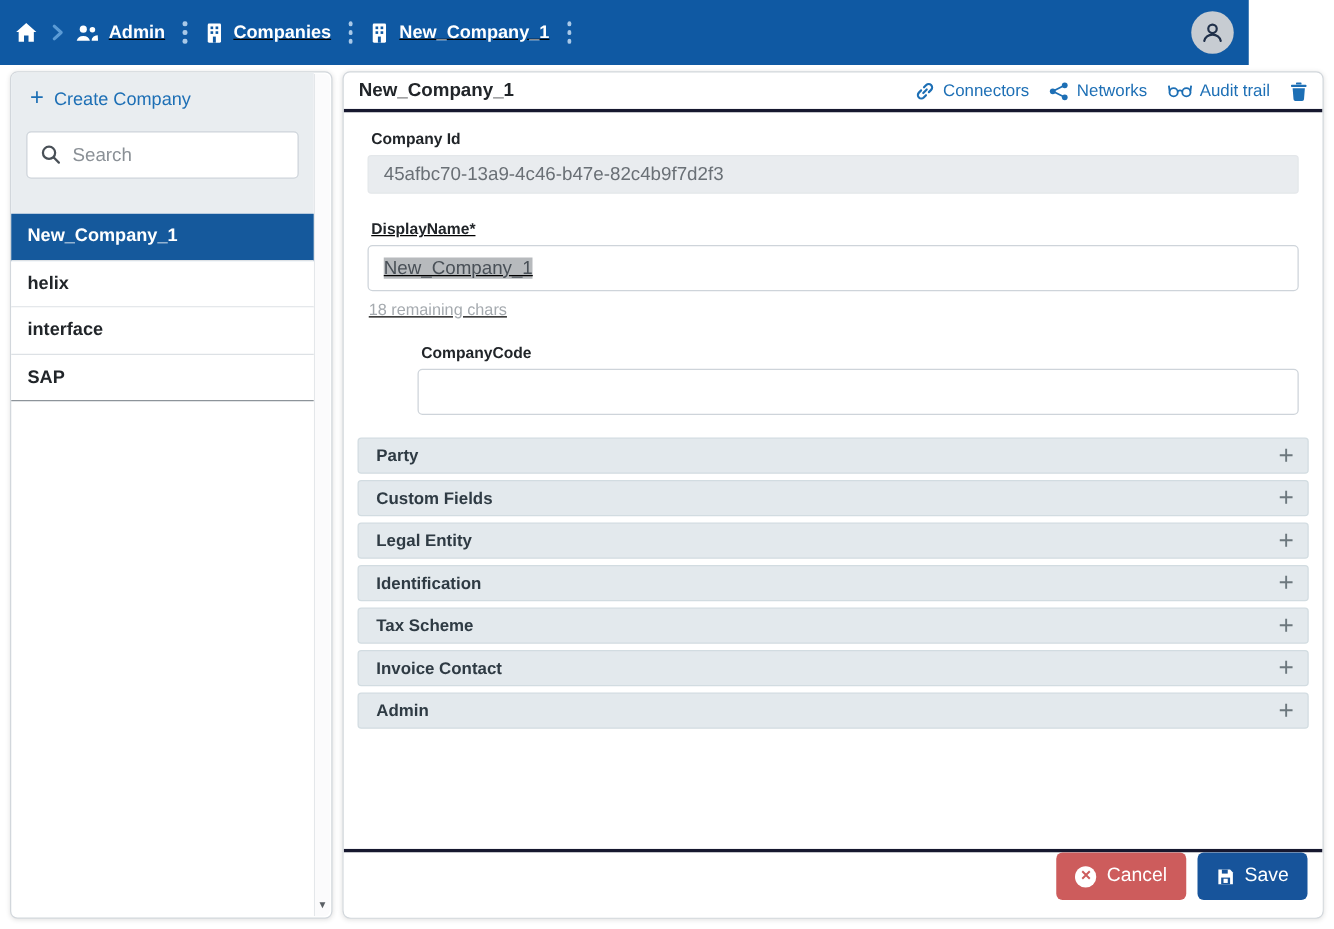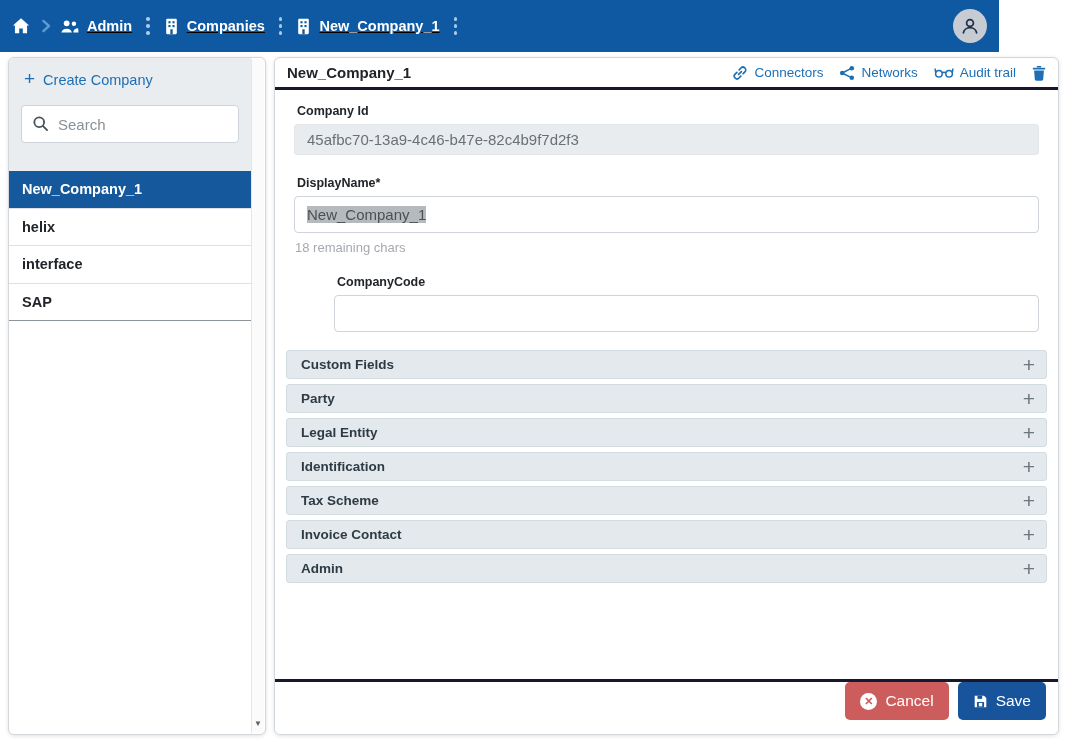--- a/index.html
+++ b/index.html
@@ -61,21 +61,21 @@
   .fg { margin:0 8px; }
   .fg label { display:block; font-size:12.5px; font-weight:700; color:#212529;
     margin:0 0 6px 3px; }
   .ro-input { height:31px; background:#e9ecef; border:1px solid #e4e7ea; border-radius:3px;
     padding:0 12px; font-size:15px; color:#6a7076; display:flex; align-items:center; }
   .txt-input { height:37px; background:#fff; border:1px solid #ced4da; border-radius:4px;
     padding:0 12px; font-size:15px; color:#495057; display:flex; align-items:center;
     cursor:text; width:100%; font-family:"Liberation Sans", sans-serif; outline:none; }
   .sel-text { background:#b7babd; }
   .hint { margin:7px 0 0 1px; font-size:13px; color:#a5aaaf; }
-  .mb21 { margin-bottom:21px; } .mb20 { margin-bottom:20px; } .mb18 { margin-bottom:18px;margin-left:48px; }
+  .mb21 { margin-bottom:21px; } .mb20 { margin-bottom:20px;text-decoration:underline; } .mb18 { margin-bottom:18px;margin-left:48px; }
 
   .acc { height:29px; margin-bottom:5px; display:flex; align-items:center;
     justify-content:space-between; padding:0 11px 0 14px; background:#e3e9ed;
     border:1px solid #d2dce1; border-radius:3px; cursor:pointer; }
   .acc-label { font-size:13.5px; font-weight:700; color:#2f3b44; }
   .acc-plus { color:#6d787e; font-size:21px; font-weight:300; line-height:20px; }
   .acc-plus::before { content:"+"; }
 
   .main-foot { position:absolute; left:0; right:0; bottom:0; height:55px; background:#fff;
     border-top:3px solid var(--dark-line,#17182f); border-radius:0 0 6px 6px;
@@ -261,25 +261,25 @@
       <div class="hint">18 remaining chars</div>
     </div>
 
     <div class="fg mb18">
       <label>CompanyCode</label>
       <input class="txt-input" type="text" value="" style="">
     </div>
 
     <div>
       <div class="acc">
+        <span class="acc-label">Party</span>
+        <span class="acc-plus"></span>
+      </div>
+      <div class="acc">
         <span class="acc-label">Custom Fields</span>
-        <span class="acc-plus"></span>
-      </div>
-      <div class="acc">
-        <span class="acc-label">Party</span>
         <span class="acc-plus"></span>
       </div>
       <div class="acc">
         <span class="acc-label">Legal Entity</span>
         <span class="acc-plus"></span>
       </div>
       <div class="acc">
         <span class="acc-label">Identification</span>
         <span class="acc-plus"></span>
       </div>

